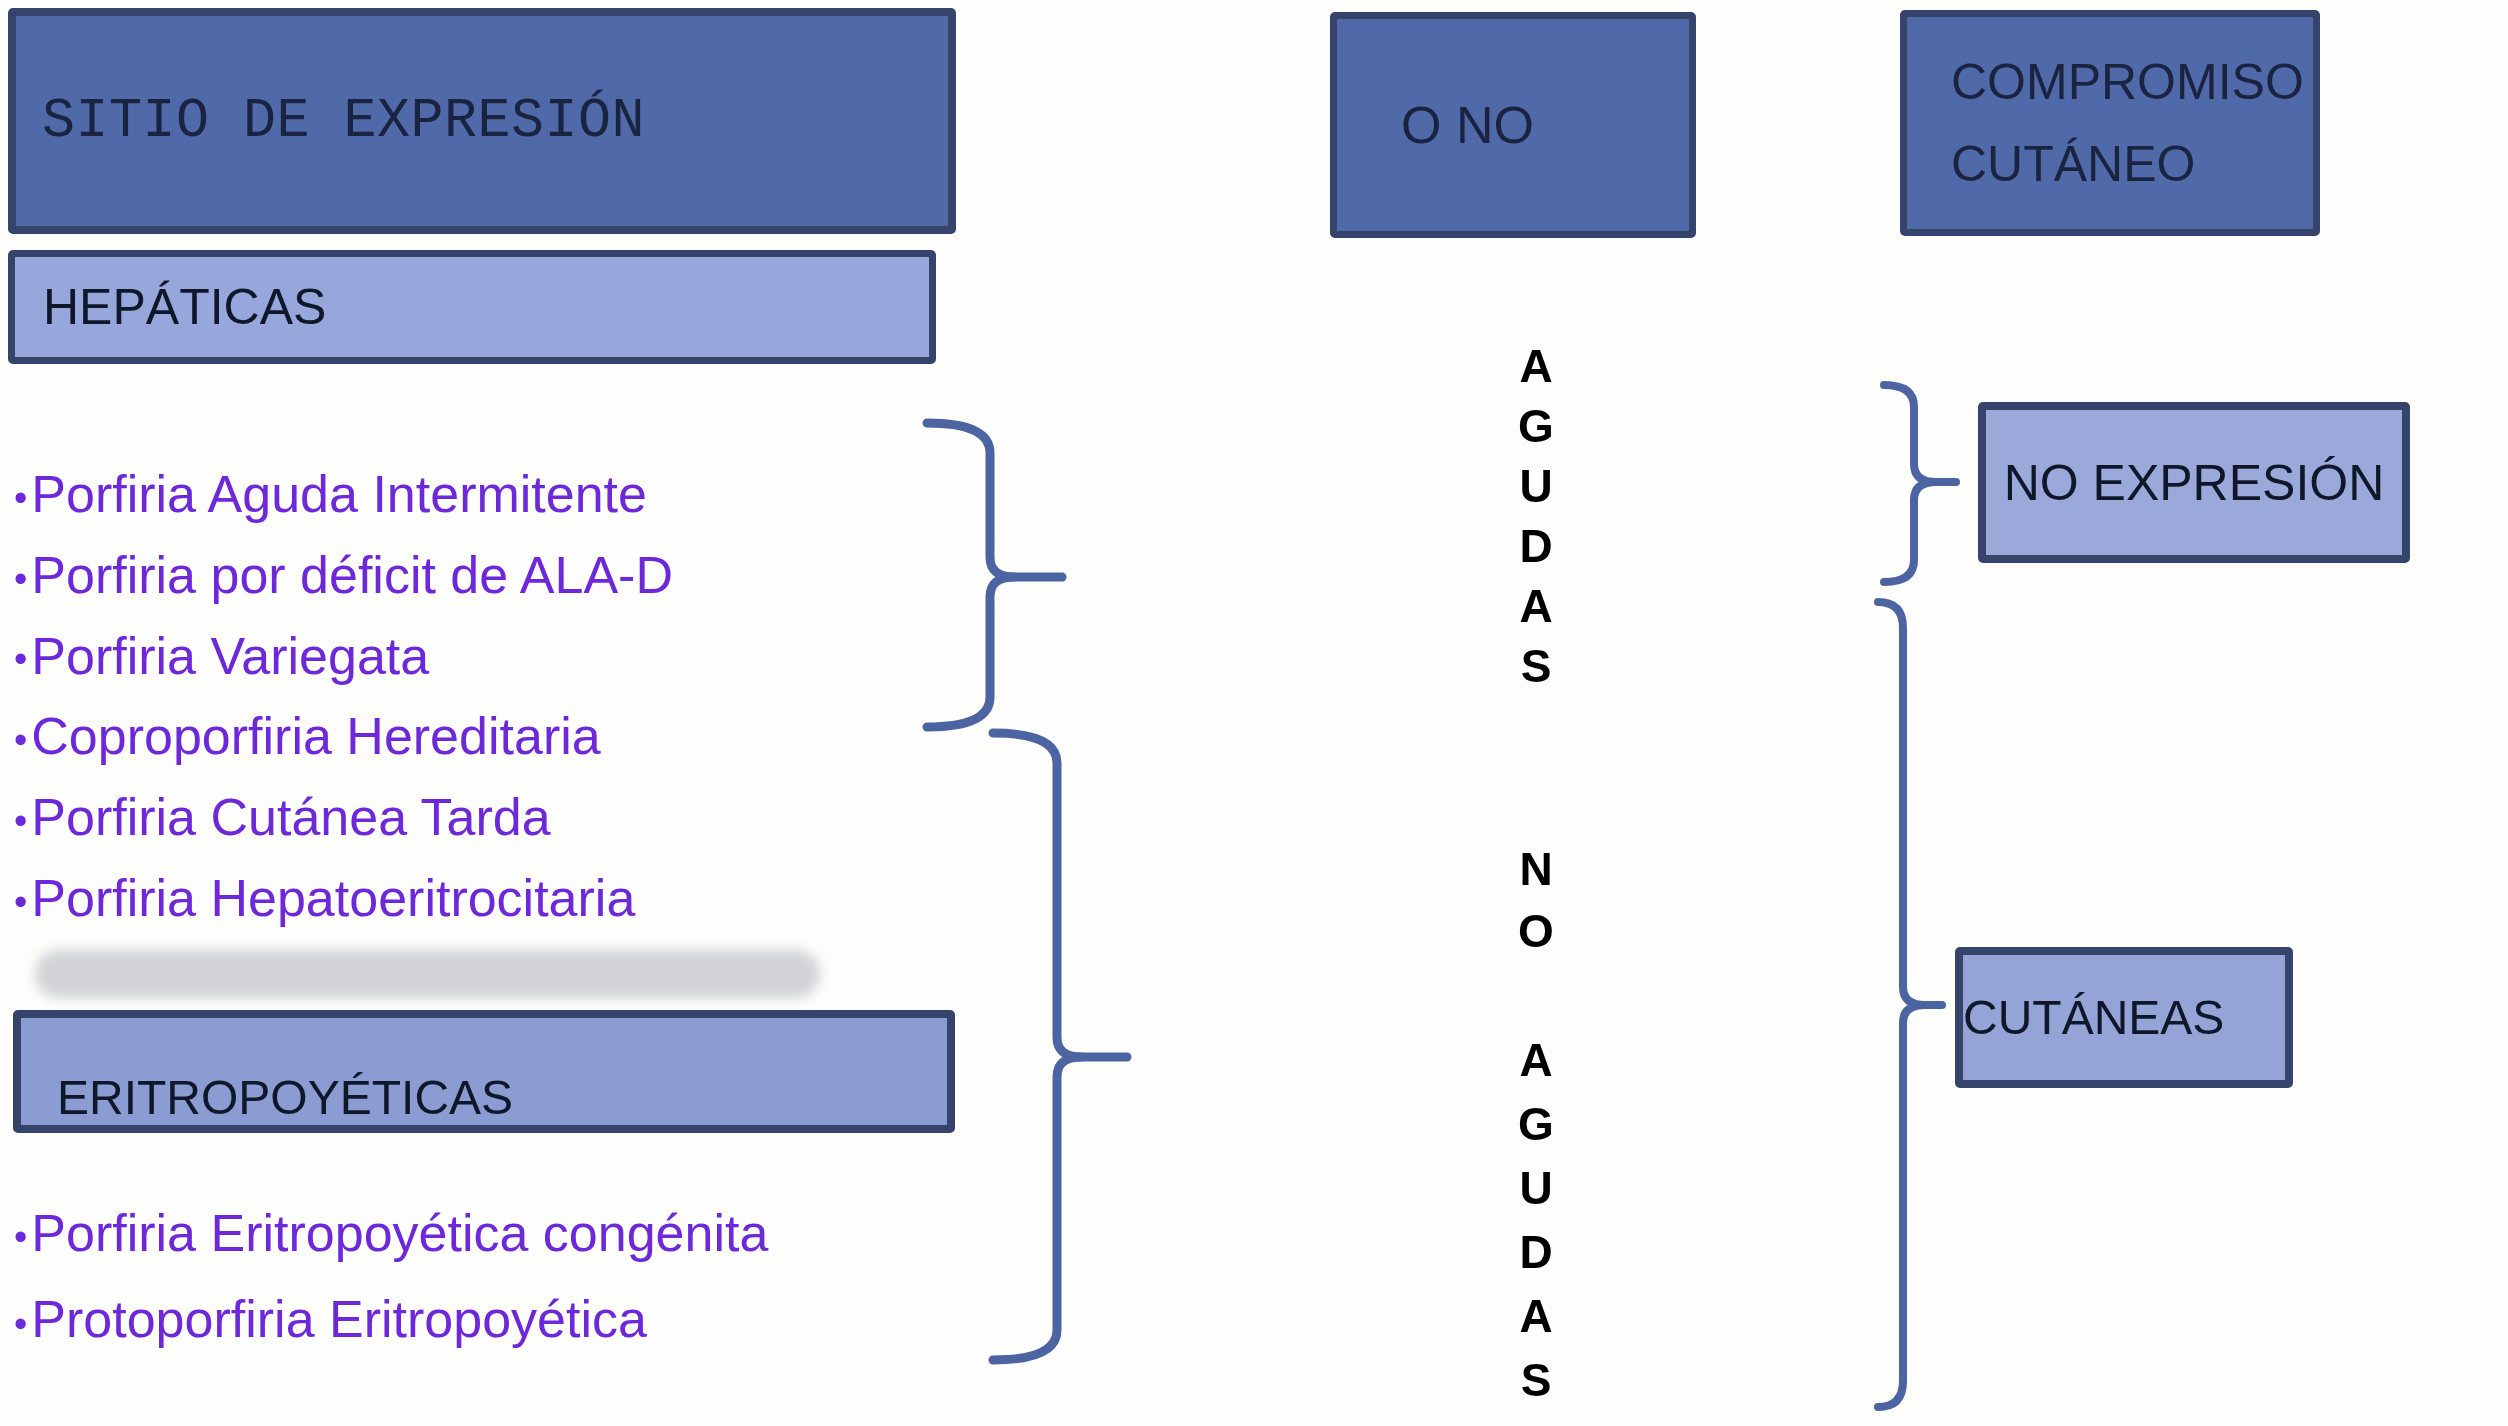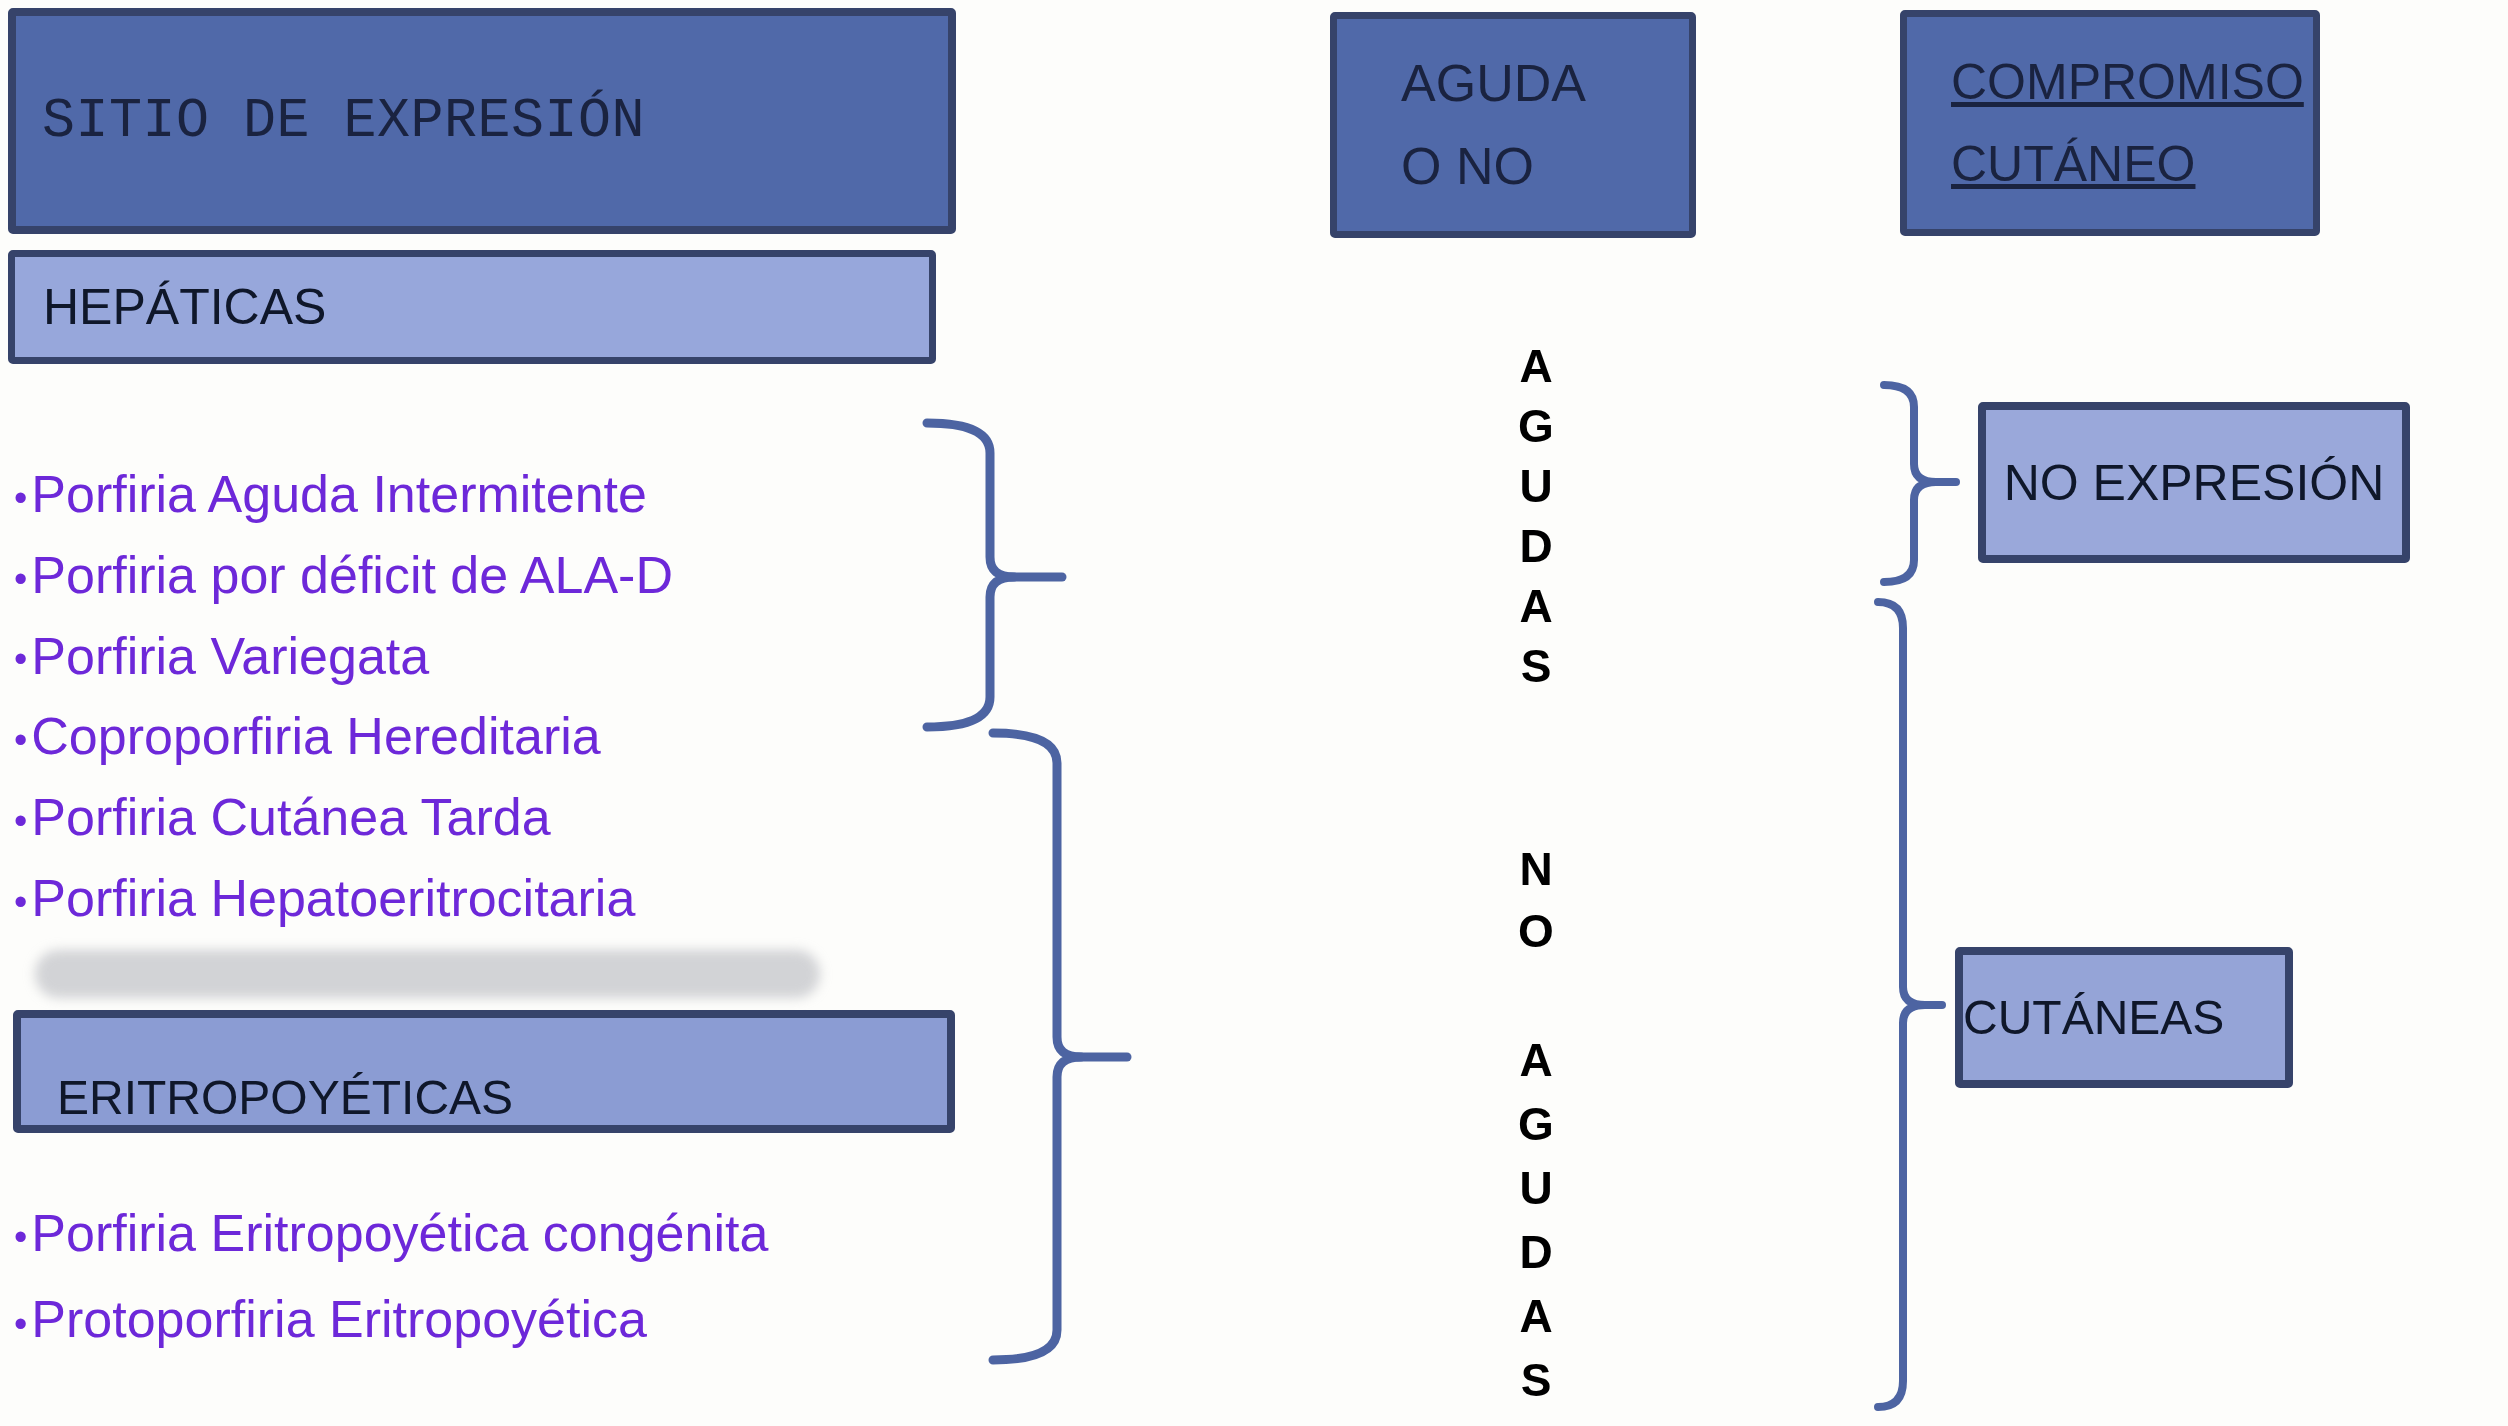--- a/index.html
+++ b/index.html
@@ -16,21 +16,21 @@
   .dark{background:#5069a9;color:#1a2340;}
   .light{color:#0f172a;}
   
   #box-sitio{left:8px;top:8px;width:948px;height:226px;padding-left:26px;font-size:55px;letter-spacing:.5px;font-family:Liberation Mono, monospace;}
   #box-hepaticas{left:8px;top:250px;width:928px;height:114px;padding-left:28px;font-size:50px;background:#97a7db;border-width:7px;}
   #box-eritro{left:13px;top:1010px;width:942px;height:123px;padding-left:36px;font-size:48px;background:#8b9cd3;justify-content:flex-end;}
   
   #box-aguda{left:1330px;top:12px;width:366px;height:226px;padding-left:64px;font-size:52px;border-width:7px;}
   #box-aguda .lbl{line-height:83px;}
   
-  #box-compromiso{left:1900px;top:10px;width:420px;height:226px;padding-left:44px;font-size:50px;border-width:7px;text-decoration:underline;}
+  #box-compromiso{left:1900px;top:10px;width:420px;height:226px;padding-left:44px;font-size:50px;border-width:7px;}
   #box-compromiso .lbl{line-height:82px;}
   #box-nocutaneas{left:1978px;top:402px;width:432px;height:161px;background:#9aa8da;font-size:50px;align-items:center;}
   #box-cutaneas{left:1955px;top:947px;width:338px;height:141px;background:#95a4d7;font-size:48px;align-items:flex-start;}
   
   .bullets{position:absolute;color:#6d28d9;list-style:none;margin:0;padding:0;}
   #bullets-hepatic{left:14px;top:456px;font-size:52px;line-height:77px;}
   #bullets-eritro{left:14px;top:1192px;font-size:52px;line-height:82px;}
   .bullets li{white-space:nowrap;}
   .bullets .dot{font-size:38px;vertical-align:middle;margin-right:4px;}
   
@@ -79,21 +79,20 @@
   <div class="box light" id="box-eritro">
     <span class="lbl">ERITROPOYÉTICAS</span>
   </div>
 
   <ul class="bullets" id="bullets-eritro">
       <li><span class="dot">•</span><span>Porfiria Eritropoyética congénita</span></li>
       <li><span class="dot">•</span><span>Protoporfiria Eritropoyética</span></li>
     </ul>
 
   <div class="box dark" id="box-aguda">
-    <span class="lbl">AGUDA</span>
     <span class="lbl">O NO</span>
   </div>
 
   <div class="vstack" id="vstack-agudas-top">A
 G
 U
 D
 A
 S</div>
   <div class="vstack" id="vstack-no">N

